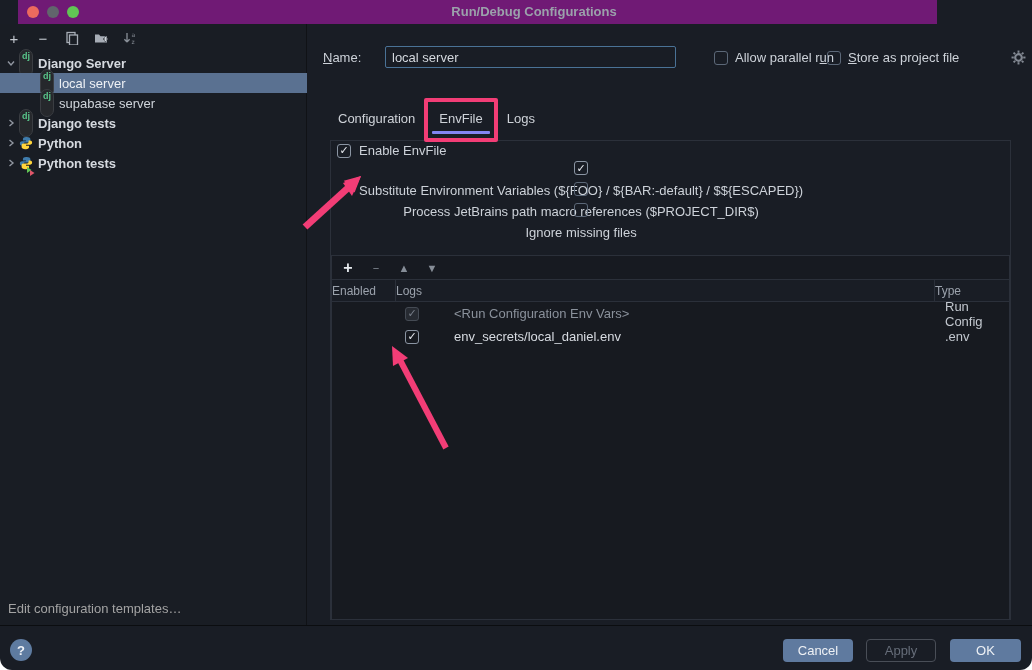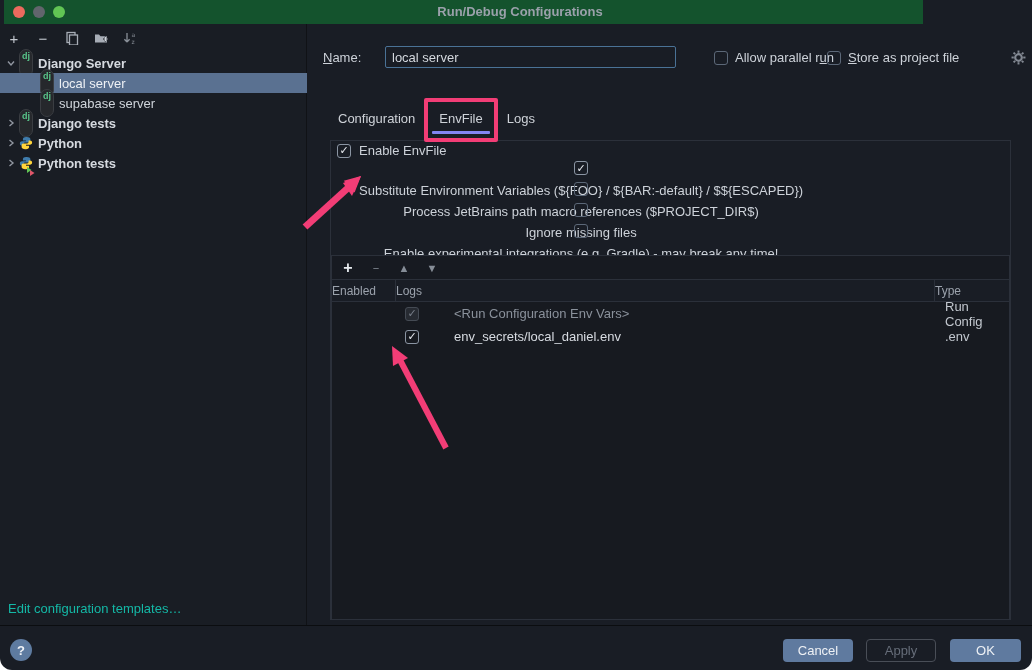--- a/index.html
+++ b/index.html
@@ -7,21 +7,21 @@
   body { font-family:"Liberation Sans","DejaVu Sans",sans-serif; }
 
   #window {
     position:relative; width:1032px; height:670px;
     background:#191d25; overflow:hidden;
     border-radius:0 0 12px 12px;
     color:#cdd2d9; font-size:13px;
   }
 
   
-  .titlebar { position:absolute; left:4px; top:0; width:919px; height:24px; background:#14532d; }
+  .titlebar { position:absolute; left:18px; top:0; width:919px; height:24px; background:#701a75; }
   .traffic { position:absolute; top:6px; width:12px; height:12px; border-radius:50%; }
   .t-close { left:9px;  background:#ec6a5e; }
   .t-min   { left:29px; background:#61656c; }
   .t-zoom  { left:49px; background:#61c554; }
   .win-title { position:absolute; top:4px; left:0; width:1032px; text-align:center;
     font-weight:bold; color:#9ba1ab; font-size:13px; }
 
   
   .sidebar { position:absolute; left:0; top:24px; width:307px; height:601px;
     background:#191d24; border-right:1px solid #101216; }
@@ -36,21 +36,21 @@
   .tree-row.group { font-weight:bold; color:#d6dae0; }
   .tree-row.selected { background:#5a7191; color:#eef1f5; }
   .chev { width:12px; height:12px; margin-left:5px; margin-right:2px; flex:none; display:flex; align-items:center; justify-content:center;}
   .ind2 { margin-left:40px; }
   .dj-badge { position:relative; width:14px; height:28px; margin-right:5px; flex:none;
     background:#26282c; border:1px solid #3a3d42; border-radius:7px;
     color:#58c389; font-size:9px; font-weight:bold; line-height:12px; text-align:center; }
   .py-badge { position:relative; width:14px; height:14px; margin-right:5px; flex:none; }
   .test-ov { position:absolute; right:-3px; bottom:-3px; width:9px; height:9px; }
 
-  .edit-link { position:absolute; left:8px; top:577px; color:#14b8a6; cursor:pointer; }
+  .edit-link { position:absolute; left:8px; top:577px; color:#a3a3a3; cursor:pointer; }
 
   
   .lbl { color:#cdd2d9; }
   .name-label { position:absolute; left:323px; top:50px; }
   .name-input { position:absolute; left:385px; top:46px; width:291px; height:22px;
     background:#191d25; border:1px solid #4a7296; border-radius:2px;
     color:#d4d8de; font-size:13px; font-family:inherit; padding:0 6px; outline:none; }
 
   .cb { width:14px; height:14px; border:1.5px solid #5c6878; border-radius:3px; flex:none;
     background:transparent; display:flex; align-items:center; justify-content:center;
@@ -283,24 +283,20 @@
       <span>Substitute Environment Variables (${FOO} / ${BAR:-default} / $${ESCAPED})</span>
     </div>
     <div class="opt-row opt-sub">
       <span class="cb"></span>
       <span>Process JetBrains path macro references ($PROJECT_DIR$)</span>
     </div>
     <div class="opt-row opt-sub">
       <span class="cb"></span>
       <span>Ignore missing files</span>
     </div>
-    <div class="opt-row opt-sub">
-      <span class="cb"></span>
-      <span>Enable experimental integrations (e.g. Gradle) - may break any time!</span>
-    </div>
   </div>
 
   <div class="tbl">
     <div class="tbl-toolbar">
       <span class="tbl-tbi bright">+</span>
       <span class="tbl-tbi">−</span>
       <span class="tbl-tbi">▲</span>
       <span class="tbl-tbi">▼</span>
     </div>
     <div class="tbl-head">

